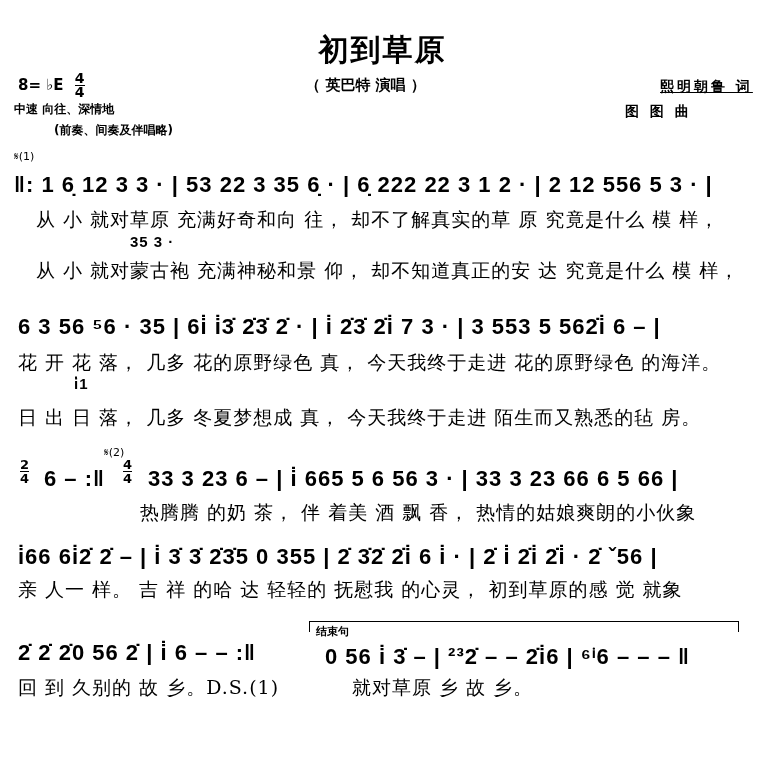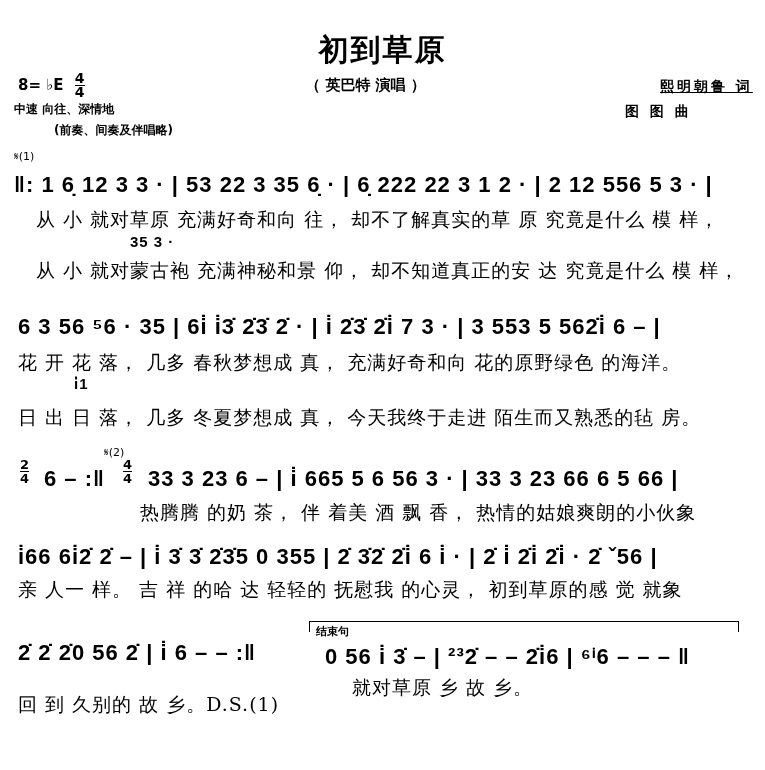--- a/index.html
+++ b/index.html
@@ -39,21 +39,21 @@
 <div class="abs credit" style="left:660px; top:78px;text-decoration:underline;">熙明朝鲁  词</div>
 <div class="abs credit" style="left:625px; top:103px;">图    图  曲</div>
 
 <div class="abs mark" style="left:14px; top:150px;">𝄋(1)</div>
 <div class="abs notes" style="left:14px; top:172px;">‖: 1  6̣  12 3 3 · | 53 22 3 35 6̣ · | 6̣ 222 22 3 1 2 · | 2 12 556 5 3 · |</div>
 <div class="abs lyrics" style="left:36px; top:207px;">从 小 就对草原    充满好奇和向 往， 却不了解真实的草 原    究竟是什么 模 样，</div>
 <div class="abs notes" style="left:130px; top:233px; font-size:15px;">35 3 ·</div>
 <div class="abs lyrics" style="left:36px; top:258px;">从 小 就对蒙古袍   充满神秘和景 仰， 却不知道真正的安 达    究竟是什么 模 样，</div>
 
 <div class="abs notes" style="left:18px; top:314px;">6  3  56 ⁵6 · 35 | 6i̇ i̇3̇ 2̇3̇ 2̇ · | i̇ 2̇3̇ 2̇i̇ 7 3 · | 3 553 5 562̇i̇ 6 – |</div>
-<div class="abs lyrics" style="left:18px; top:350px;">花 开 花  落，  几多  春秋梦想成  真，   充满好奇和向    花的原野绿色 的海洋。</div>
+<div class="abs lyrics" style="left:18px; top:350px;">花 开 花  落，  几多  花的原野绿色  真，   今天我终于走进    花的原野绿色 的海洋。</div>
 <div class="abs notes" style="left:74px; top:375px; font-size:15px;">i̇1</div>
 <div class="abs lyrics" style="left:18px; top:405px;">日 出 日  落，  几多  冬夏梦想成  真，   今天我终于走进    陌生而又熟悉的毡 房。</div>
 
 <div class="abs" style="left:14px; top:458px;">
   <span class="timesig" style="font-size:13px;">
     <span>2</span>
     <span class="frac">4</span>
   </span>
 </div>
 <div class="abs notes" style="left:44px; top:466px;">6  –  :‖</div>
@@ -67,14 +67,14 @@
 <div class="abs notes" style="left:148px; top:466px;text-align:right;">33 3  23  6 – | i̇ 665  5 6  56 3 · | 33 3 23 66 6 5 66 |</div>
 <div class="abs lyrics" style="left:140px; top:500px;">热腾腾 的奶 茶，    伴 着美  酒  飘  香，   热情的姑娘爽朗的小伙象</div>
 
 <div class="abs notes" style="left:18px; top:544px;">i̇66 6i̇2̇ 2̇ – | i̇  3̇  3̇ 2̇3̇5 0 355 | 2̇ 3̇2̇ 2̇i̇ 6 i̇ · | 2̇ i̇ 2̇i̇ 2̇i̇ · 2̇ ˇ56 |</div>
 <div class="abs lyrics" style="left:18px; top:577px;">亲 人一   样。 吉 祥 的哈 达  轻轻的 抚慰我  的心灵，   初到草原的感 觉  就象</div>
 
 <div class="ending" style="left:309px; top:621px; width:428px;"></div>
 <div class="abs ending-label" style="left:316px; top:624px;">结束句</div>
 <div class="abs notes" style="left:18px; top:640px;">2̇  2̇  2̇0  56 2̇ | i̇  6  – – :‖</div>
 <div class="abs notes" style="left:325px; top:640px;">0  56 i̇ 3̇ – | ²³2̇ – –  2̇i̇6 | ⁶ⁱ6 – – – ‖</div>
-<div class="abs lyrics" style="left:18px; top:692px;">回 到    久别的   故 乡。D.S.(1)</div>
+<div class="abs lyrics" style="left:18px; top:675px;">回 到    久别的   故 乡。D.S.(1)</div>
 <div class="abs lyrics" style="left:352px; top:675px;">就对草原      乡      故      乡。</div>
 
 </body></html>

